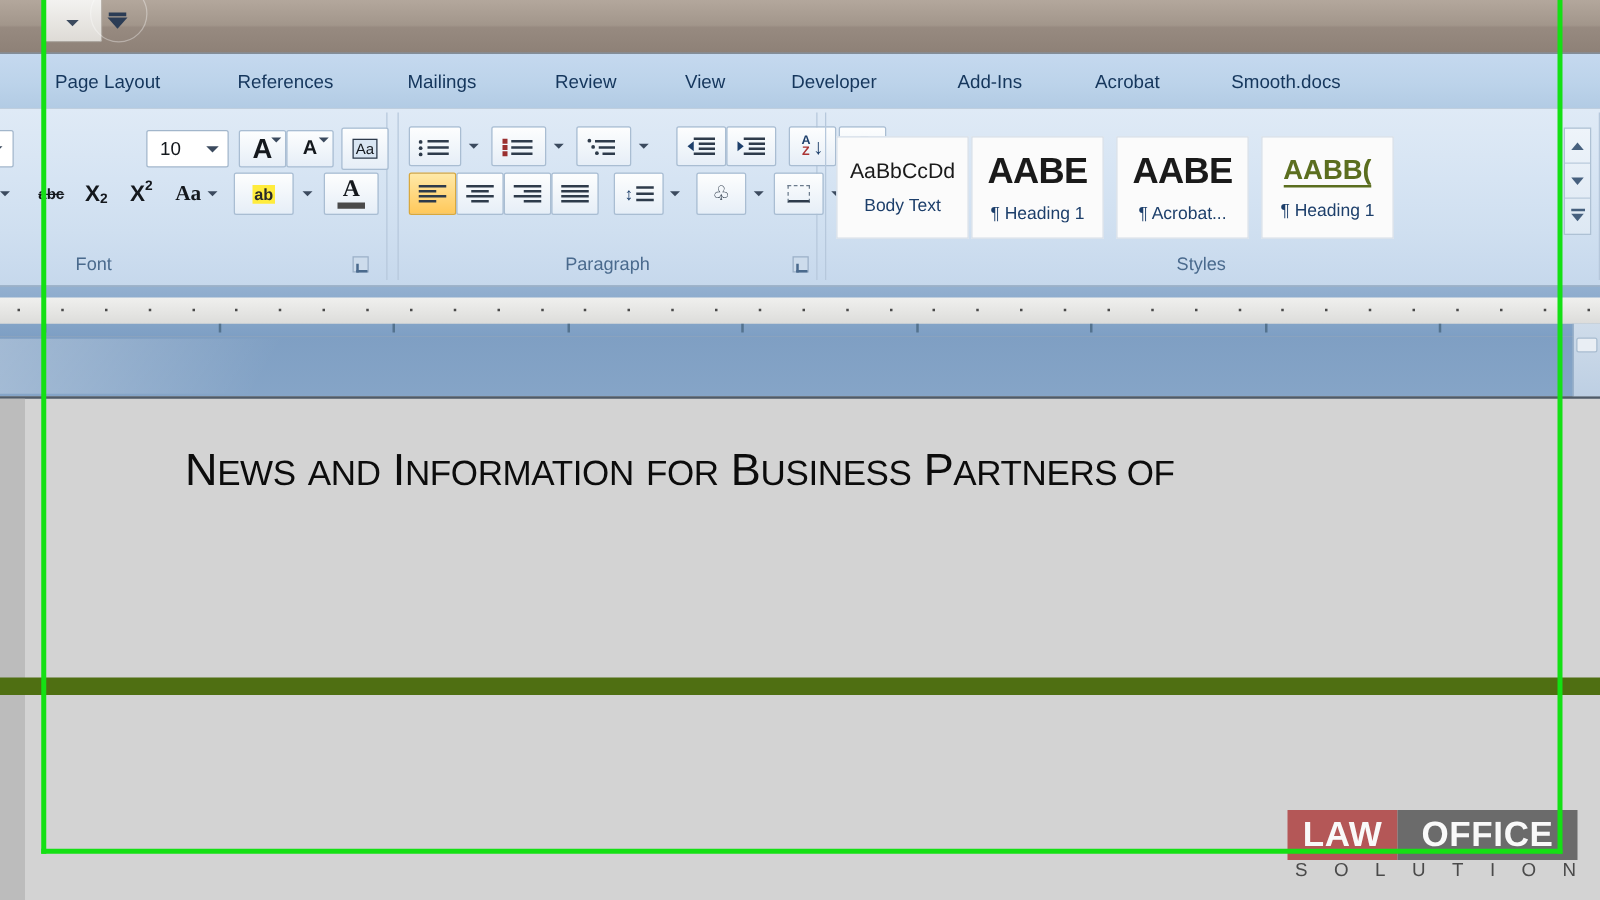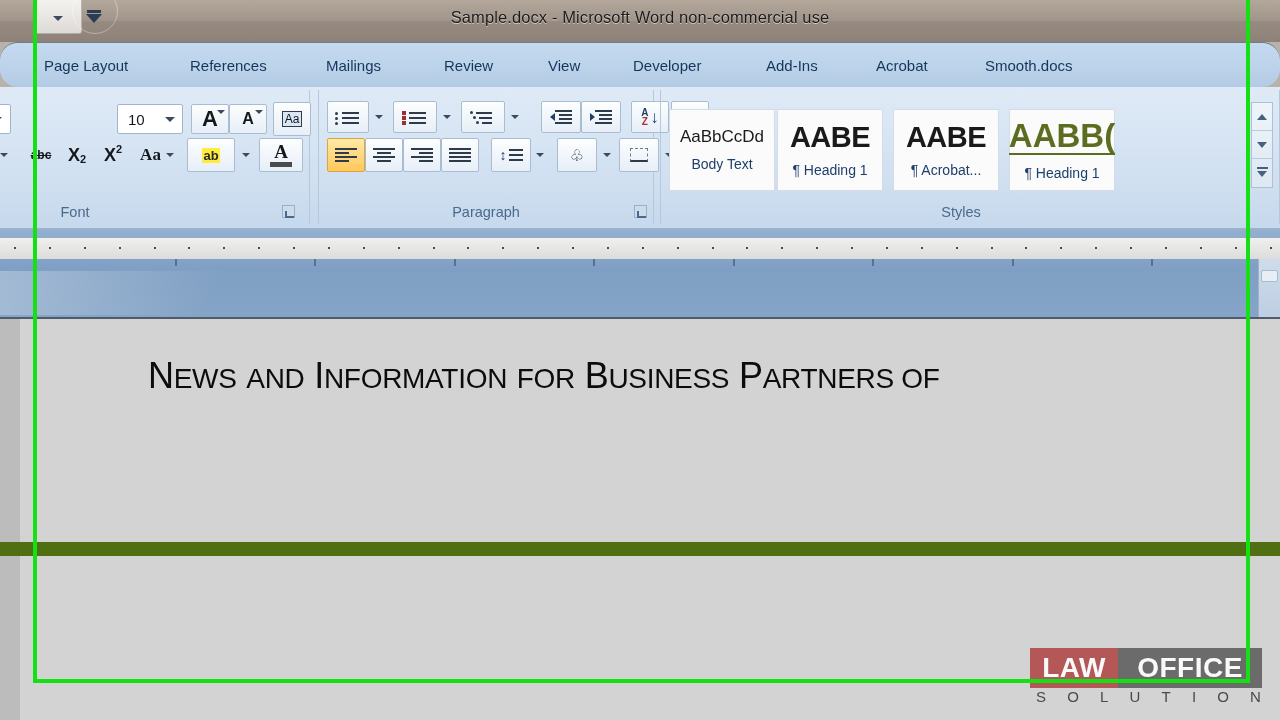--- a/index.html
+++ b/index.html
@@ -48,21 +48,20 @@
     position:absolute; left:0; top:4px; width:0;height:0;
     border-left: 8px solid transparent; border-right: 8px solid transparent;
     border-top: 9px solid #2b3c55;
   }
 
   
   .tabs-row {
     position: absolute; left: 0; top: 42px; width: 1280px; height: 45px;
     background: linear-gradient(180deg,#c5d9ef 0%, #bcd3ea 55%, #b2cbe4 100%);
     border-top: 1px solid #6f7d8c;
-    border-radius: 18px;
   }
   .tab {
     position: absolute; top: 0; height: 45px;
     display: flex; align-items: center;
     font-size: 15px; color: #15365c;
     padding: 0 6px; cursor: default;
     white-space: nowrap;
   }
 
   
@@ -130,21 +129,21 @@
   }
 
   
   .style-item {
     position: absolute; top: 19px; width: 106px; height: 82px;
     background: #fbfbfb; border: 1px solid #d4dde7;
     display: flex; flex-direction: column; align-items: center; justify-content: center;
   }
   .style-sample { font-size: 17px; color: #1a1a1a; line-height: 1.05; white-space: nowrap; overflow: hidden; }
   .style-sample.big { font-size: 29px; font-weight: bold; letter-spacing: -.5px; }
-  .style-sample.h2 { font-size: 33px; font-weight: bold; color: #5b6e1f; border-bottom: 2px solid #5b6e1f; }
+  .style-sample.h2 { font-size: 22px; font-weight: bold; color: #5b6e1f; border-bottom: 2px solid #5b6e1f; }
   .style-sample.h3 { font-size: 22px; font-weight: bold; }
   .style-name {
     margin-top: 10px; font-size: 14px; color: #1d3f6b; white-space: nowrap;
     overflow:hidden; max-width: 100px; text-align:center;
   }
   .gallery-scroll {
     position: absolute; right: 6px; top: 12px; width: 22px; height: 86px;
     background: linear-gradient(180deg,#eef4fa,#dde8f3);
     border: 1px solid #aec1d4;
   }
@@ -252,21 +251,20 @@
 
   <div class="titlebar">
     <div class="qat">
       <div class="qat-caret"></div>
     </div>
     <div class="qat-ring"></div>
     <div class="qat-btn2">
       <div class="b-top"></div>
       <div class="b-tri"></div>
     </div>
-    <div class="titlebar-text">Sample.docx - Microsoft Word non-commercial use</div>
   </div>
 
   <div class="tabs-row">
     <div class="tab" style="left:38px">Page Layout</div>
     <div class="tab" style="left:184px">References</div>
     <div class="tab" style="left:320px">Mailings</div>
     <div class="tab" style="left:438px">Review</div>
     <div class="tab" style="left:542px">View</div>
     <div class="tab" style="left:627px">Developer</div>
     <div class="tab" style="left:760px">Add-Ins</div>

